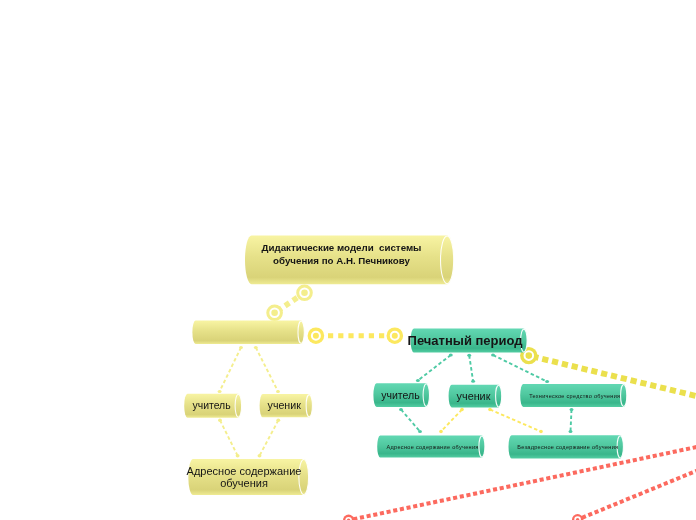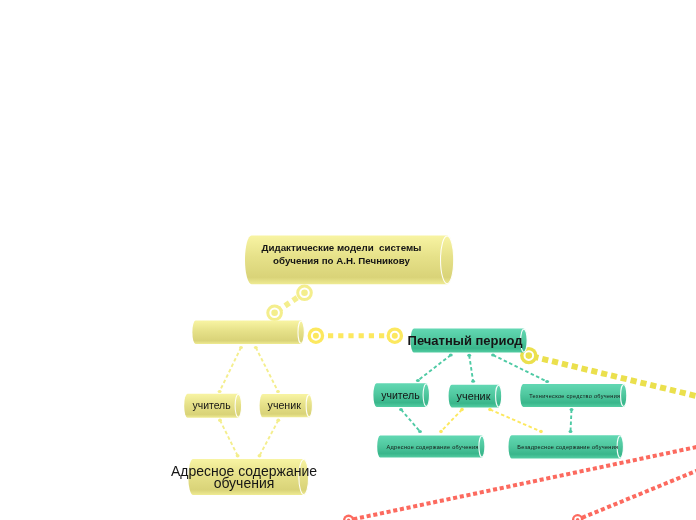--- a/index.html
+++ b/index.html
@@ -164,21 +164,21 @@
         <path d="M 511.632 435.2 L 620.268 435.2 A 3.132 11.6 0 0 1 620.268 458.4 L 511.632 458.4 A 3.132 11.6 0 0 1 511.632 435.2 Z" fill="url(#gG)"></path>
         <ellipse cx="620.268" cy="446.8" rx="3.132" ry="11.1" fill="none" stroke="#ffffff" stroke-width="1.05" opacity="0.95"></ellipse>
       </g>
     </svg>
   <div id="labels">
       <div class="nodelabel" style="left: 237.15px; top: 229.9px; width: 208.7px; height: 48.8px; font-size: 9.74px; font-weight: 700; letter-spacing: 0px; line-height: 13.2px; color: rgb(21, 21, 21);">Дидактические модели  системы
 обучения по А.Н. Печникову</div>
       <div class="nodelabel" style="left: 406.8px; top: 328.6px; width: 116.5px; height: 24px; font-size: 13px; font-weight: 700; letter-spacing: 0px; line-height: 13px; color: rgb(21, 21, 21);">Печатный период</div>
       <div class="nodelabel" style="left: 182.9px; top: 393.7px; width: 57.4px; height: 24.1px; font-size: 10.45px; font-weight: 400; letter-spacing: 0px; line-height: 13px; color: rgb(21, 21, 21);">учитель</div>
       <div class="nodelabel" style="left: 257.8px; top: 394.1px; width: 52.8px; height: 23.2px; font-size: 10.65px; font-weight: 400; letter-spacing: 0px; line-height: 13px; color: rgb(21, 21, 21);">ученик</div>
-      <div class="nodelabel" style="left: 183.85px; top: 458.9px; width: 120.3px; height: 36.1px; font-size: 14px; font-weight: 400; letter-spacing: 0px; line-height: 12.4px; color: rgb(21, 21, 21);">Адресное содержание
+      <div class="nodelabel" style="left: 183.85px; top: 458.9px; width: 120.3px; height: 36.1px; font-size: 11px; font-weight: 400; letter-spacing: 0px; line-height: 12.4px; color: rgb(21, 21, 21);">Адресное содержание
 обучения</div>
       <div class="nodelabel" style="left: 372.45px; top: 383.2px; width: 56.1px; height: 23.7px; font-size: 10.55px; font-weight: 400; letter-spacing: 0px; line-height: 13px; color: rgb(21, 21, 21);">учитель</div>
       <div class="nodelabel" style="left: 446.95px; top: 384.8px; width: 53.1px; height: 22.6px; font-size: 10.8px; font-weight: 400; letter-spacing: 0px; line-height: 13px; color: rgb(21, 21, 21);">ученик</div>
       <div class="nodelabel" style="left: 521.45px; top: 384px; width: 106.6px; height: 23px; font-size: 5.5px; font-weight: 400; letter-spacing: 0.31px; line-height: 8px; color: rgb(21, 21, 21);">Техническое средство обучения</div>
       <div class="nodelabel" style="left: 378.75px; top: 435.5px; width: 107.7px; height: 22.1px; font-size: 5.56px; font-weight: 400; letter-spacing: 0.31px; line-height: 8px; color: rgb(21, 21, 21);">Адресное содержание обучения</div>
       <div class="nodelabel" style="left: 510.4px; top: 435.2px; width: 114.9px; height: 23.2px; font-size: 5.55px; font-weight: 400; letter-spacing: 0.29px; line-height: 8px; color: rgb(21, 21, 21);">Безадресное содержание обучения</div>
     </div>
 </div>
 
 </body></html>

